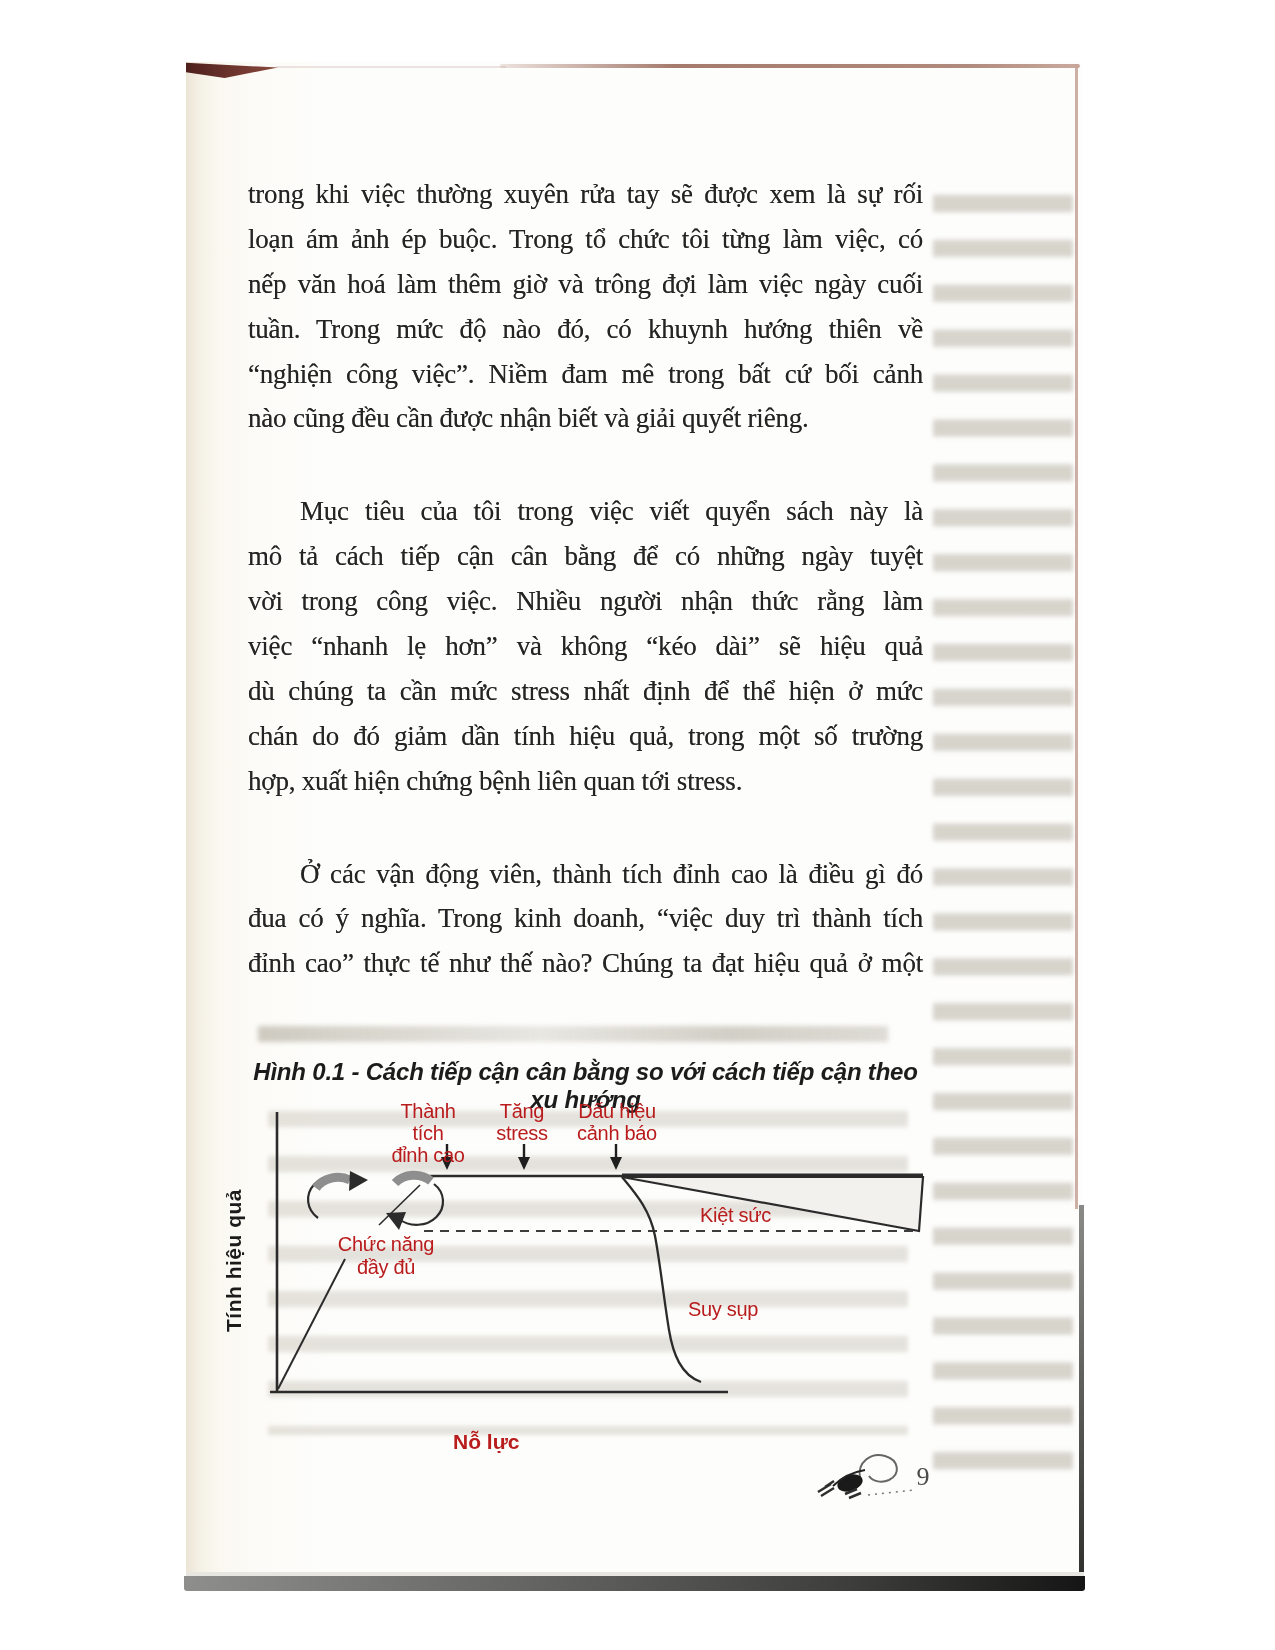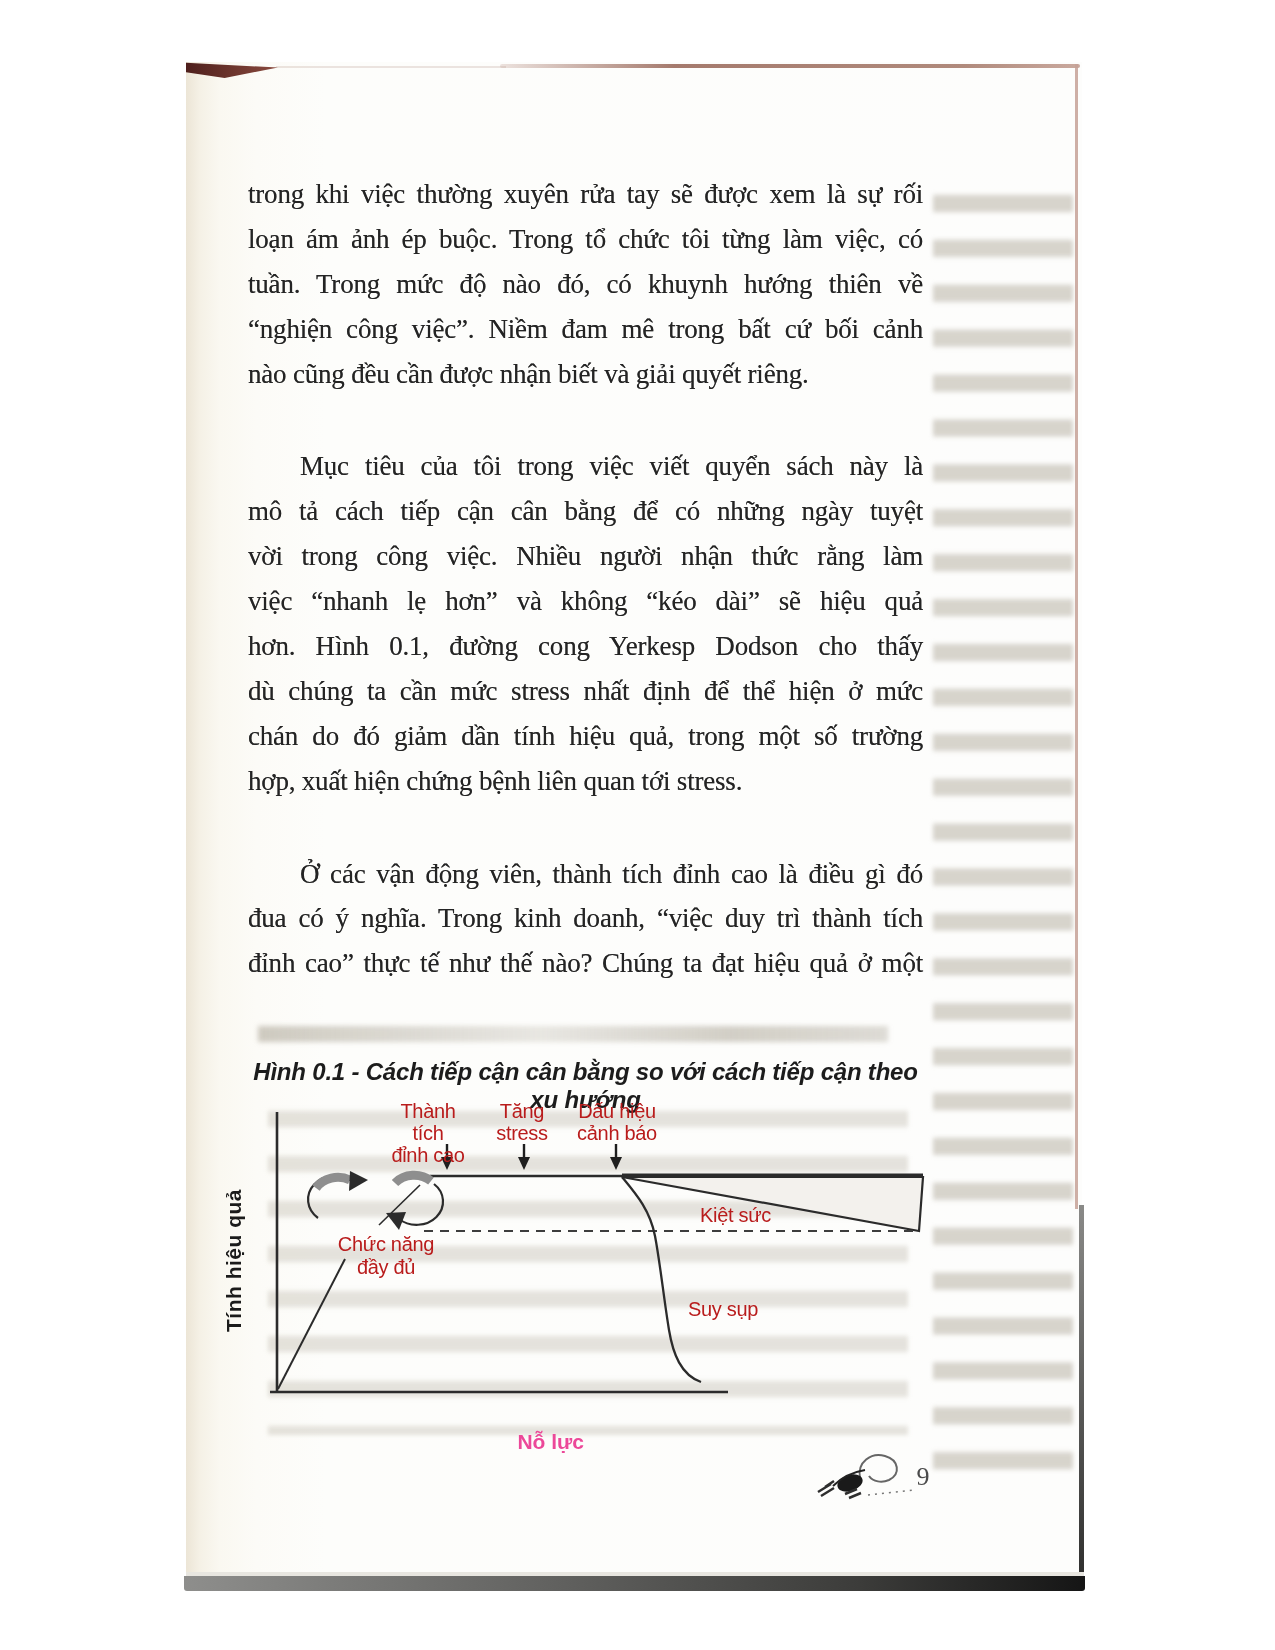--- a/index.html
+++ b/index.html
@@ -40,22 +40,22 @@
      font-family:"Liberation Sans","DejaVu Sans",sans-serif;font-style:italic;font-weight:bold;
      font-size:24px;color:#1c1c1c;letter-spacing:-.2px;}
   .figlabel{position:absolute;z-index:6;text-align:center;color:#b91c1c;
      font-family:"Liberation Sans","DejaVu Sans",sans-serif;font-size:20px;line-height:22px;letter-spacing:-.3px;}
   #mlabel-1{left:386px;top:1100px;width:84px;}
   #mlabel-2{left:482px;top:1100px;width:80px;}
   #mlabel-3{left:574px;top:1100px;width:86px;}
   #label-fullfunction{left:330px;top:1222px;width:112px;line-height:23px;margin-top:11px;}
   #label-burnout{left:700px;top:1204px;width:84px;text-align:left;}
   #label-collapse{left:688px;top:1298px;width:92px;text-align:left;}
-  #xaxis-label{position:absolute;left:464px;top:1430px;width:120px;z-index:6;text-align:right;
-     font-family:"Liberation Sans","DejaVu Sans",sans-serif;font-weight:bold;font-size:21px;color:#ec4899;}
+  #xaxis-label{position:absolute;left:453px;top:1430px;width:120px;z-index:6;text-align:left;
+     font-family:"Liberation Sans","DejaVu Sans",sans-serif;font-weight:bold;font-size:21px;color:#b91c1c;}
   #yaxis-label{position:absolute;left:222px;top:1166px;height:190px;width:28px;z-index:6;
      font-family:"Liberation Sans","DejaVu Sans",sans-serif;font-weight:bold;font-size:21px;color:#1b1b1b;
      writing-mode:vertical-rl;transform:rotate(180deg);text-align:center;letter-spacing:.5px;}
   #figure-svg{position:absolute;left:230px;top:1095px;width:860px;height:305px;z-index:5;}
   #signature-svg{position:absolute;left:805px;top:1450px;width:120px;height:58px;z-index:6;overflow:visible;}
   #page-number{position:absolute;left:908px;top:1462px;width:30px;z-index:6;text-align:center;
      font-size:26px;color:#4b4b4b;}
 </style>
 </head>
 <body>
@@ -71,28 +71,28 @@
   <div id="bottom-light"></div>
   <div id="bottom-edge"></div>
 
   <div id="ghost-right" class="ghost"></div>
   <div id="ghost-figure" class="ghost"></div>
   <div id="ghost-caption" class="ghost"></div>
 
   <div id="body-text">
       <div class="bline">trong khi việc thường xuyên rửa tay sẽ được xem là sự rối</div>
       <div class="bline">loạn ám ảnh ép buộc. Trong tổ chức tôi từng làm việc, có</div>
+      <div class="bline">nếp văn hoá làm thêm giờ và trông đợi làm việc ngày cuối</div>
       <div class="bline">tuần. Trong mức độ nào đó, có khuynh hướng thiên về</div>
       <div class="bline">“nghiện công việc”. Niềm đam mê trong bất cứ bối cảnh</div>
       <div class="bline endpara">nào cũng đều cần được nhận biết và giải quyết riêng.</div>
       <div class="bline indent">Mục tiêu của tôi trong việc viết quyển sách này là</div>
       <div class="bline">mô tả cách tiếp cận cân bằng để có những ngày tuyệt</div>
       <div class="bline">vời trong công việc. Nhiều người nhận thức rằng làm</div>
       <div class="bline">việc “nhanh lẹ hơn” và không “kéo dài” sẽ hiệu quả</div>
-      <div class="bline">hơn. Hình 0.1, đường cong Yerkesp Dodson cho thấy</div>
       <div class="bline">dù chúng ta cần mức stress nhất định để thể hiện ở mức</div>
       <div class="bline">chán do đó giảm dần tính hiệu quả, trong một số trường</div>
       <div class="bline endpara">hợp, xuất hiện chứng bệnh liên quan tới stress.</div>
       <div class="bline indent">Ở các vận động viên, thành tích đỉnh cao là điều gì đó</div>
       <div class="bline">đua có ý nghĩa. Trong kinh doanh, “việc duy trì thành tích</div>
       <div class="bline">đỉnh cao” thực tế như thế nào? Chúng ta đạt hiệu quả ở một</div>
     </div>
 
   <div id="fig-caption">Hình 0.1 - Cách tiếp cận cân bằng so với cách tiếp cận theo xu hướng</div>
 

